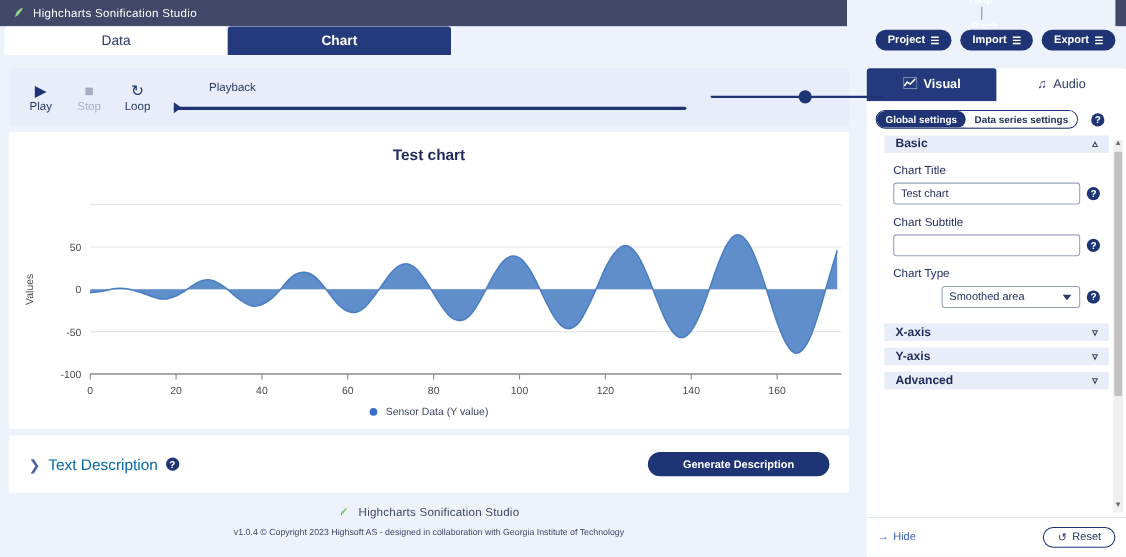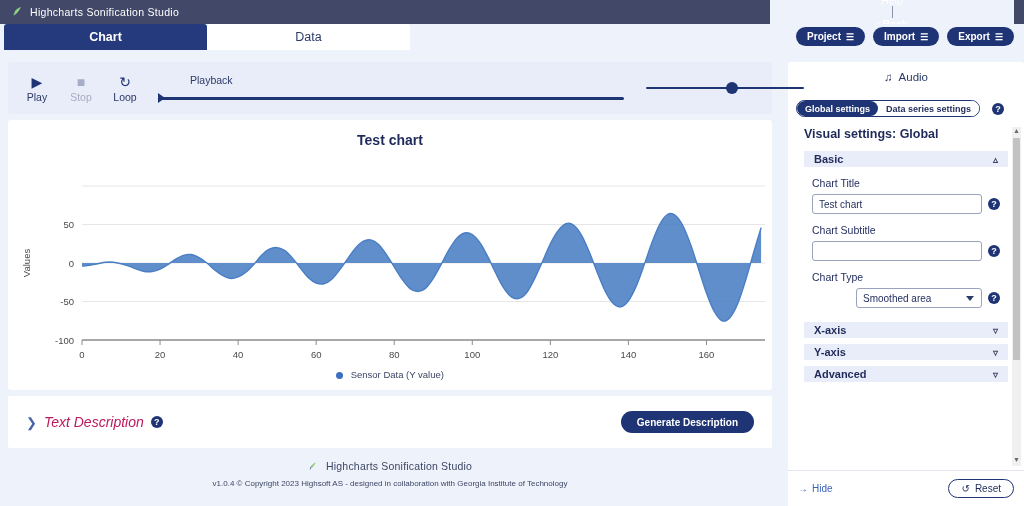--- a/index.html
+++ b/index.html
@@ -99,30 +99,30 @@
     display:inline-block; width:7px; height:7px; border-radius:50%;
     background:#3a6fc4; margin-right:5px; vertical-align:middle;
   }
 
   
   .descbar {
     height:52px; background:#ffffff; margin:6px 8px 0 8px; border-radius:2px;
     display:flex; align-items:center; padding:0 18px;
   }
   .descbar .chev { color:#4a63a8; font-size:13px; margin-right:7px; }
-  .descbar .dtitle { font-size:14px; color:#be185d;font-style:italic; }
+  .descbar .dtitle { font-size:14px; color:#0369a1; }
   .helpdot {
     display:inline-flex; align-items:center; justify-content:center;
     width:12px; height:12px; border-radius:50%; background:#1f3475;
     color:#fff; font-size:9px; font-weight:bold; margin-left:7px;
     cursor:pointer; vertical-align:middle;
   }
   .gendesc {
     margin-left:auto; background:#1f3475; color:#fff; border:none;
-    border-radius:12px; height:22px; padding:0 16px; font-size:10px;
+    border-radius:12px; height:22px; padding:0 32px; font-size:10px;
     font-weight:bold; cursor:pointer;
   }
 
   
   .footer { height:58px; text-align:center; padding-top:12px; background:#eef2fb; }
   .footer .f1 { font-size:10.5px; color:#3d4764; letter-spacing:.2px; }
   .footer .f1 .leaf { margin-right:5px; }
   .footer .f2 { font-size:8px; color:#3d4764; margin-top:7px; }
 
   
@@ -201,22 +201,22 @@
       <span class="sep"></span>
       <a href="#" class="back">
         <span>‹</span>
         <span>Back</span>
       </a>
     </div>
   </div>
 
   <div class="tabrow">
     <div class="maintabs">
+      <div class="maintab inactive">Data</div>
       <div class="maintab active">Chart</div>
-      <div class="maintab inactive">Data</div>
     </div>
     <div class="headbtns">
       <button class="pill">
         <span>Project</span>
         <span class="ham">☰</span>
       </button>
       <button class="pill">
         <span>Import</span>
         <span class="ham">☰</span>
       </button>
@@ -322,37 +322,45 @@
             </svg>
           </span>
           <span>Highcharts Sonification Studio</span>
         </div>
         <div class="f2">v1.0.4  © Copyright 2023 Highsoft AS - designed in collaboration with Georgia Institute of Technology</div>
       </div>
     </div>
 
     <div class="right">
       <div class="rtabs">
+        <div class="rtab active">
+          <span>
+            <svg width="13" height="11" viewBox="0 0 14 12">
+              <polyline points="1,9 4,5 7,7 12,2" fill="none" stroke="#ffffff" stroke-width="1.6"></polyline>
+              <rect x="0.5" y="0.5" width="13" height="11" fill="none" stroke="#ffffff" stroke-width="0.8" opacity="0.5"></rect>
+            </svg>
+          </span>
+          <span>Visual</span>
+        </div>
         <div class="rtab inactive">
           <span>♫</span>
           <span>Audio</span>
         </div>
       </div>
 
       <div class="rpanel">
         <div class="segrow">
           <div class="seg">
             <div class="on">Global settings</div>
             <div class="off">Data series settings</div>
           </div>
           <span class="helpdot">?</span>
         </div>
 
         <div class="scrollarea">
-          <div class="vs-head">Visual settings: Global</div>
 
           <div class="acc">
             <span>Basic</span>
             <span class="car">▵</span>
           </div>
 
           <div class="basicbox">
             <div class="field-lbl">Chart Title</div>
             <div class="field-row">
               <input value="Test chart" style="">

